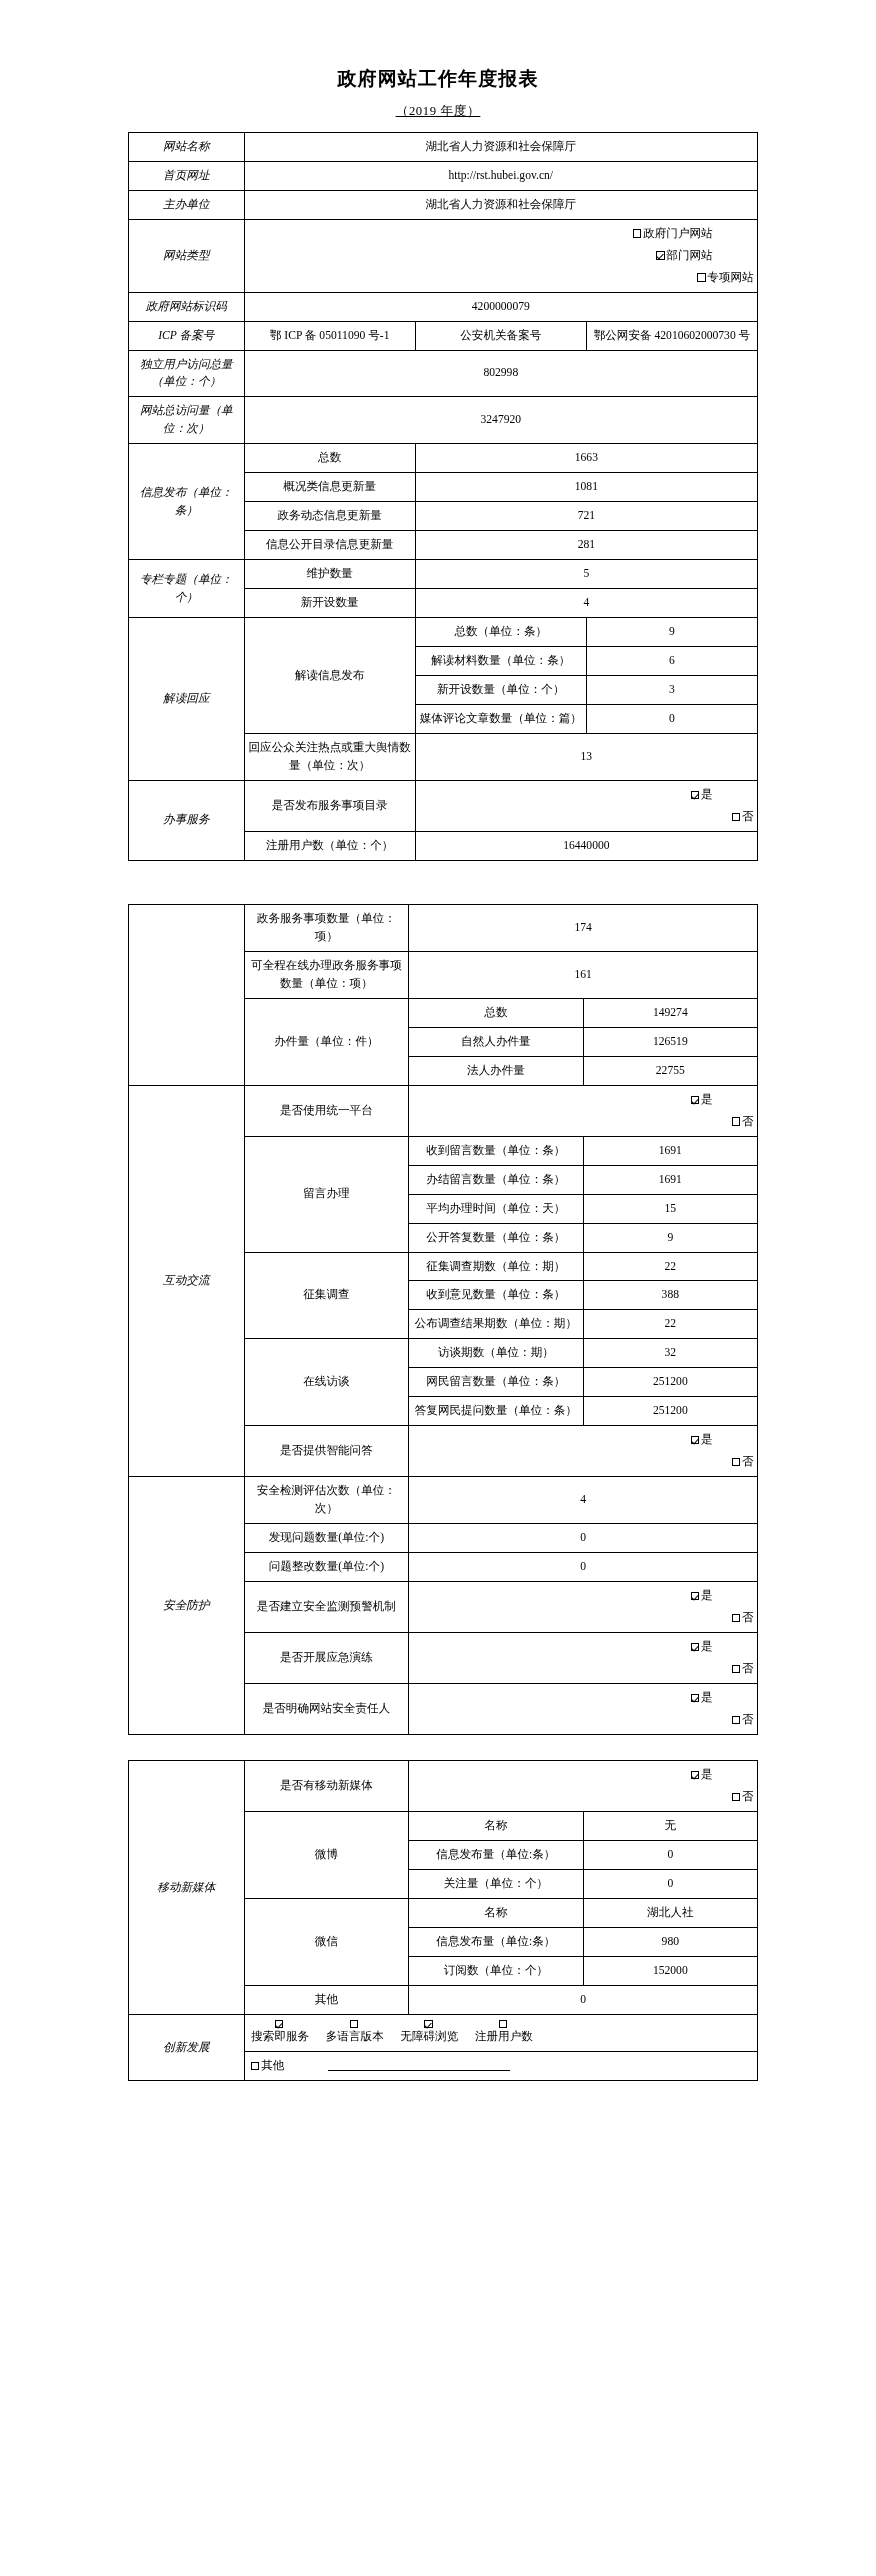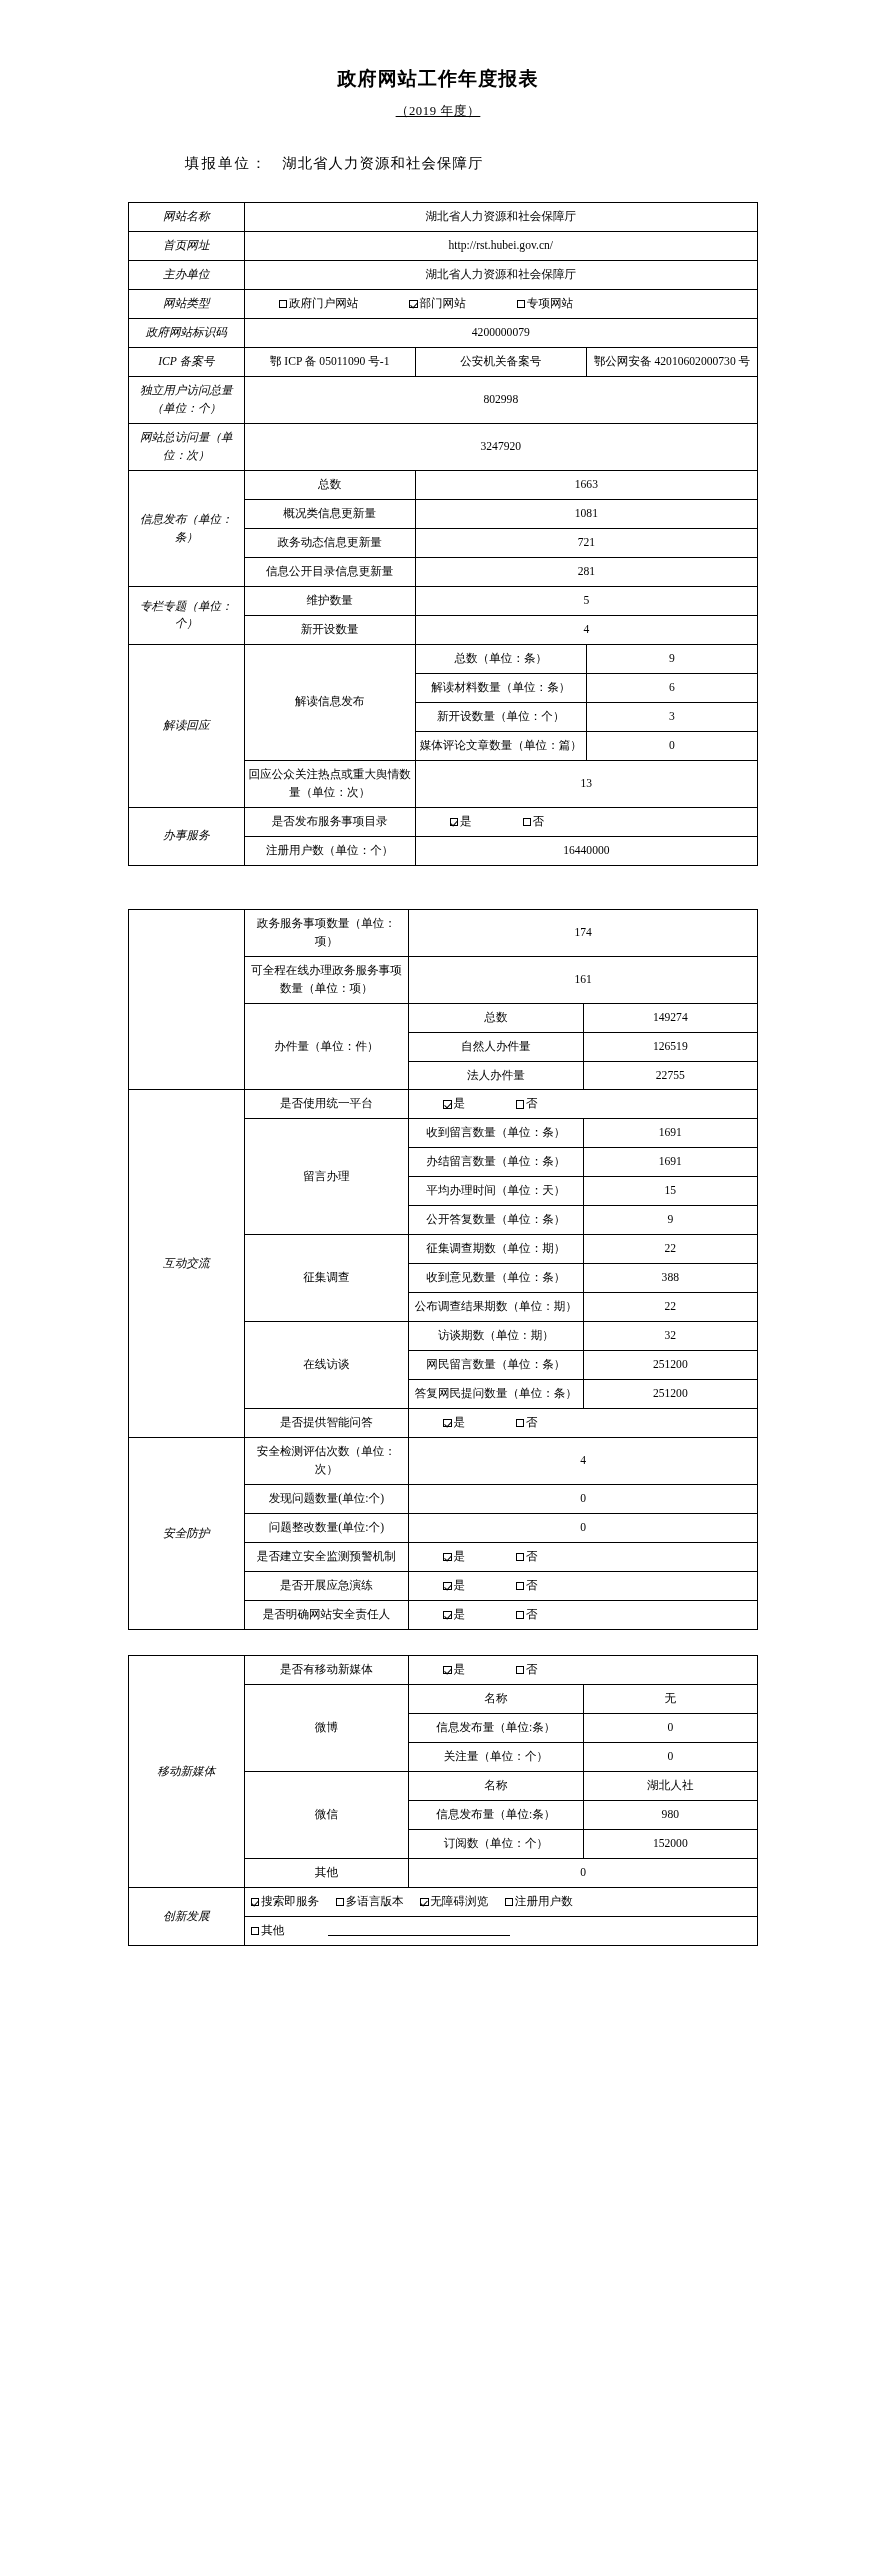--- a/index.html
+++ b/index.html
@@ -68,22 +68,23 @@
   }
   td.cat  { width: 108px; font-style: italic; }
   td.sub  { width: 157px; }
   td.val-narrow { width: 108px; }
   td.vlabel { width: 157px; }
 
   .chk-row {
     display: flex;
     justify-content: flex-start;
     align-items: flex-end;
-    gap: 10px;
+    gap: 4px;
     padding-left: 31px;
+    flex-direction: column;
   }
   .chk-item {
     display: inline-flex;
     align-items: center;
     font-size: 11.6px;
     white-space: nowrap;
     margin-right: 41px;
   }
   .chk-item:last-child { margin-right: 0; }
   .box {
@@ -106,21 +107,21 @@
     border-right: 1.3px solid #000;
     border-bottom: 1.3px solid #000;
     transform: rotate(42deg);
   }
   .innov-row {
     display: flex;
     align-items: center;
     padding-left: 3.3px;
     justify-content: flex-start;
   }
-  .innov-row .chk-item { margin-right: 16.6px; font-size: 11.6px; }
+  .innov-row .chk-item { margin-right: 16.6px; font-size: 11.6px; flex-direction: column; }
   .innov-other {
     display: flex;
     align-items: center;
     padding-left: 3.3px;
   }
   .innov-other .blank-line {
     display: inline-block;
     width: 182px;
     border-bottom: 0.9px solid #000;
     height: 9.4px;
@@ -129,23 +130,20 @@
   td.left-cell { text-align: left; padding-left: 4.4px; }
 </style>
 </head>
 <body>
 
 <div class="page">
 
   <h1 class="doc-title">政府网站工作年度报表</h1>
   <div class="doc-subtitle">（2019 年度）</div>
 
-  <div class="reporter-line">
-    <span class="reporter-label">填报单位：</span><span class="reporter-value">湖北省人力资源和社会保障厅</span>
-  </div>
 
   <table class="form t1">
     <tbody>
       <tr>
         <td class="cat">网站名称</td>
         <td colspan="3">湖北省人力资源和社会保障厅</td>
       </tr>
       <tr>
         <td class="cat">首页网址</td>
         <td colspan="3">http://rst.hubei.gov.cn/</td>

